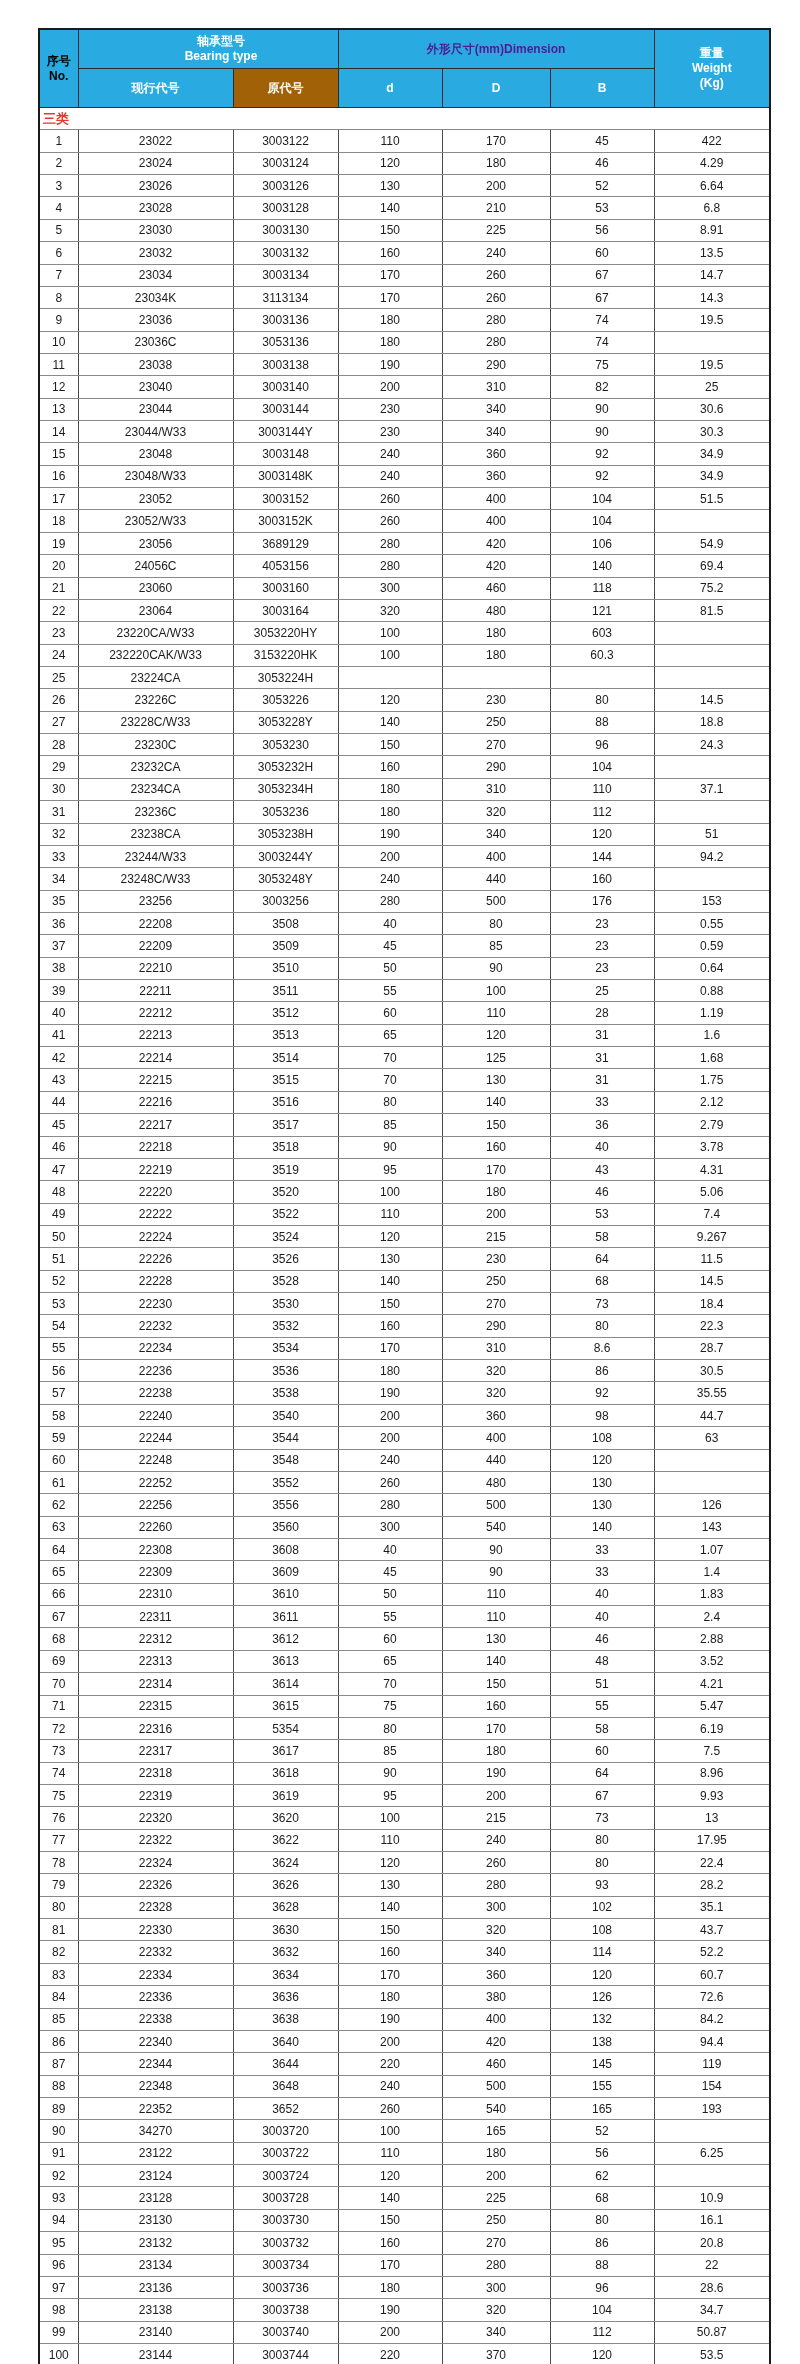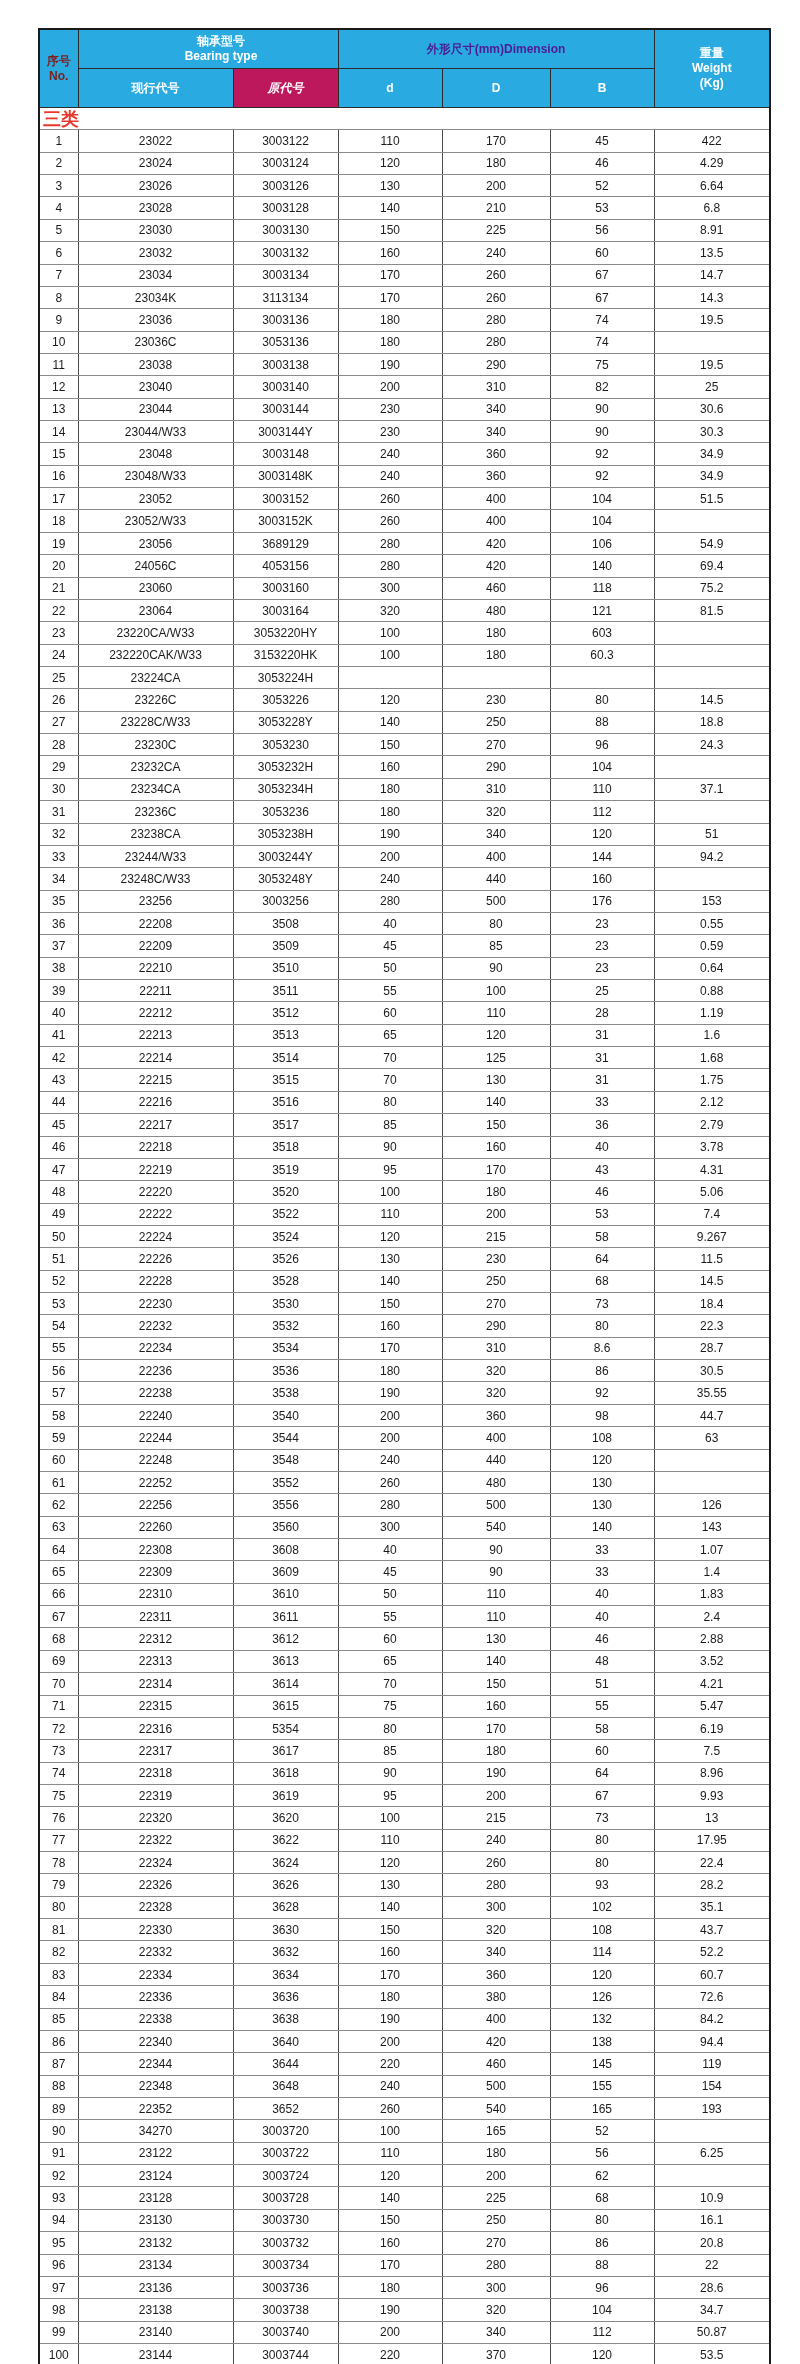--- a/index.html
+++ b/index.html
@@ -50,53 +50,53 @@
     padding: 0;
     line-height: 1;
     overflow: hidden;
     white-space: nowrap;
   }
   tr.section-row td {
     color: #e8382d;
     font-weight: bold;
     text-align: left;
     padding-left: 3px;
-    font-size: 18px;
+    font-size: 13px;
     border-left: 1px solid #4a4a4a;
     border-right: 1px solid #4a4a4a;
   }
 </style>
 </head>
 <body>
 
 <div class="page">
   <table class="bearing-table">
     <colgroup>
       <col style="width:39px">
       <col style="width:155px">
       <col style="width:105px">
       <col style="width:104px">
       <col style="width:108px">
       <col style="width:104px">
       <col style="width:116px">
     </colgroup>
     <thead>
       <tr>
-        <th rowspan="2" style="background: rgb(41, 171, 226); color: #7f1d1d;">序号
+        <th rowspan="2" style="background: rgb(41, 171, 226); color: #000000;">序号
 No.</th>
         <th colspan="2" style="background: rgb(41, 171, 226); color: rgb(255, 255, 255); padding-left: 28px;">轴承型号
 Bearing type</th>
         <th colspan="3" style="background: rgb(41, 171, 226); color: #4c1d95;">外形尺寸(mm)Dimension</th>
         <th rowspan="2" style="background: rgb(41, 171, 226); color: rgb(255, 255, 255);">重量
 Weight
 (Kg)</th>
       </tr>
       <tr>
         <th style="background: rgb(41, 171, 226); color: rgb(255, 255, 255); margin-top: 23px;">现行代号</th>
-        <th style="background: #be185d; color: rgb(255, 255, 255); font-style: italic;">原代号</th>
+        <th style="background: #a16207; color: rgb(255, 255, 255);">原代号</th>
         <th style="background: rgb(41, 171, 226); color: rgb(255, 255, 255);">d</th>
         <th style="background: rgb(41, 171, 226); color: rgb(255, 255, 255);">D</th>
         <th style="background: rgb(41, 171, 226); color: rgb(255, 255, 255);">B</th>
       </tr>
     </thead>
     <tbody>
       <tr class="section-row">
         <td colspan="7" style="color: rgb(232, 56, 45);">三类</td>
       </tr>
     <tr>

